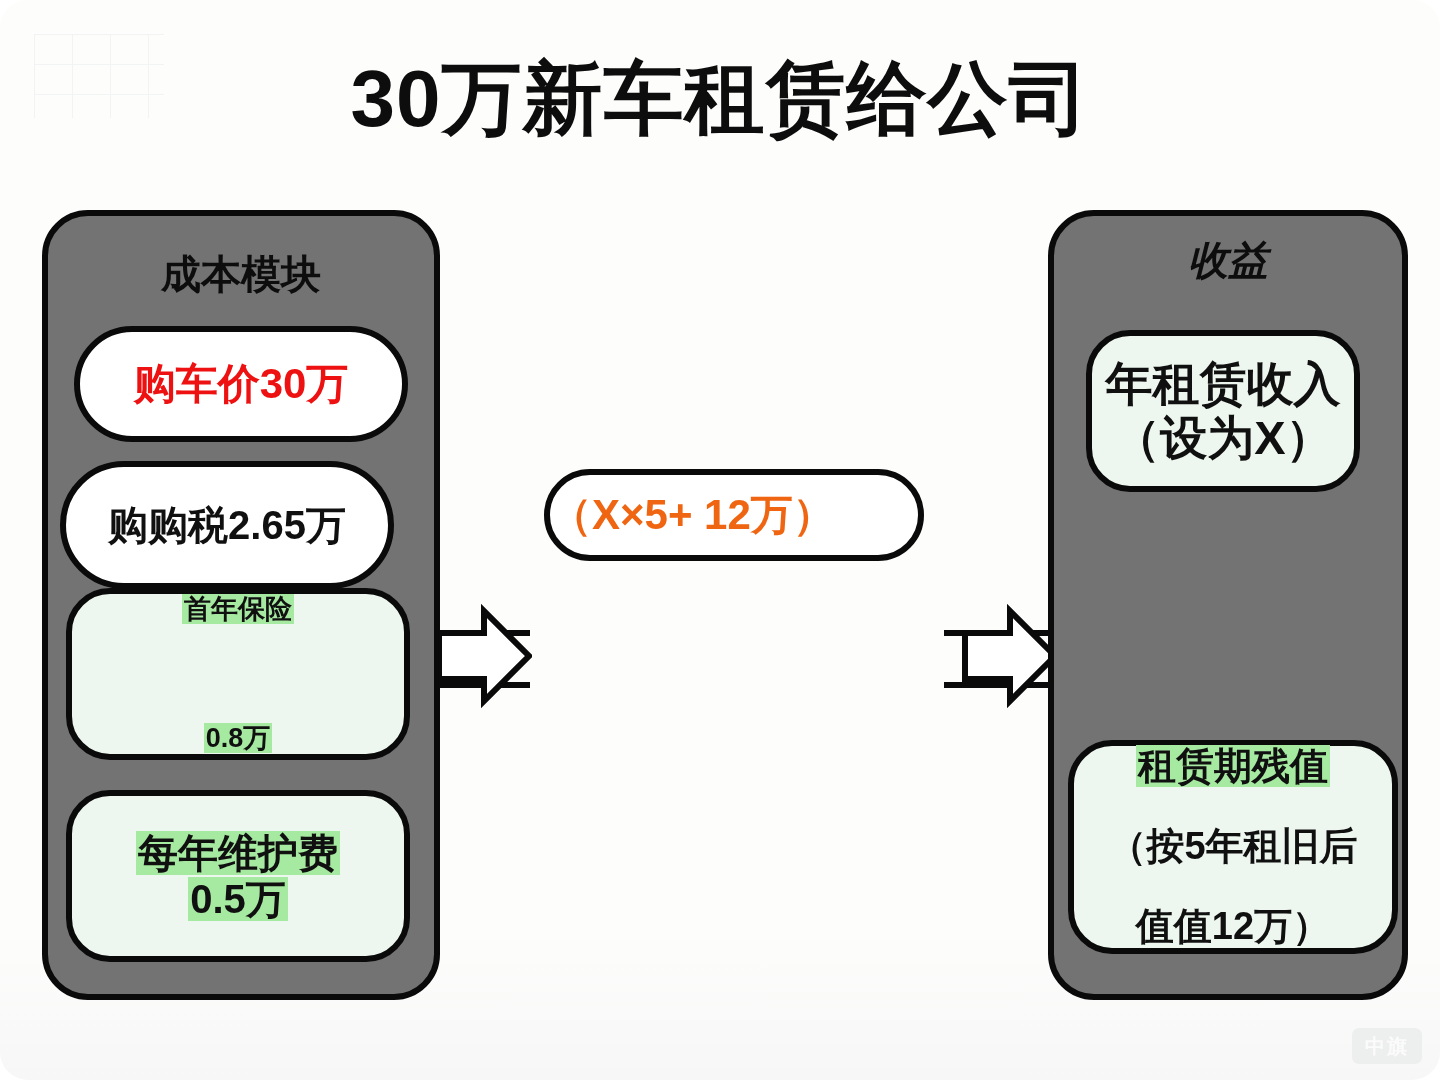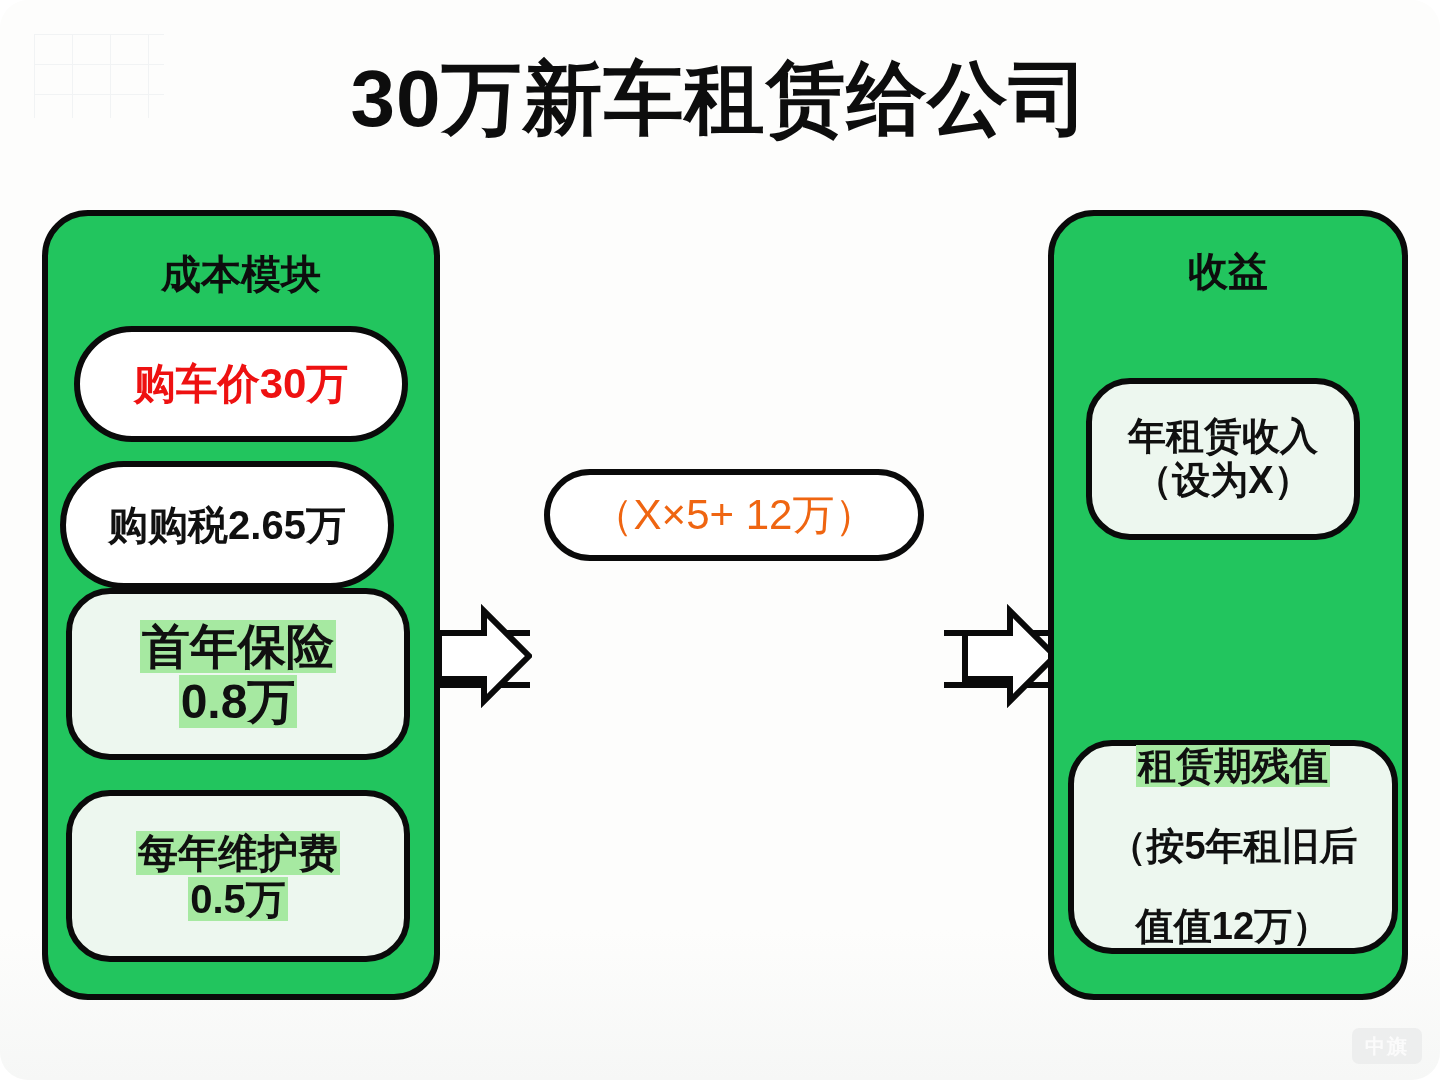--- a/index.html
+++ b/index.html
@@ -56,40 +56,40 @@
     font-weight: 700;
     color: #0d0d0d;
     letter-spacing: 1px;
     white-space: nowrap;
   }
 
   
   .panel {
     position: absolute;
     box-sizing: border-box;
-    background: #22c55e;
+    background: #737373;
     border: 6px solid #0a0a0a;
     border-radius: 46px;
   }
   #panel-cost  { left: 42px;   top: 210px; width: 398px; height: 790px; }
   #panel-rev   { left: 1048px; top: 210px; width: 360px; height: 790px; }
 
   .panel-heading {
     position: absolute;
     left: 0;
     width: 100%;
     text-align: center;
     font-size: 40px;
     line-height: 48px;
     font-weight: 700;
     color: #0d0d0d;
     white-space: nowrap;
   }
   #panel-cost .panel-heading { top: 34px; }
-  #panel-rev  .panel-heading { top: 31px; }
+  #panel-rev  .panel-heading { top: 20px; font-style: italic; }
 
   
   .item {
     position: absolute;
     box-sizing: border-box;
     border: 6px solid #0a0a0a;
     background: #ffffff;
     display: flex;
     flex-direction: column;
     align-items: center;
@@ -107,39 +107,39 @@
   .hl {
     background: #a6e9a1;
     padding: 0 2px;
     box-decoration-break: clone;
     -webkit-box-decoration-break: clone;
   }
 
   
   #cost-0 { left: 74px;  top: 326px; width: 334px; height: 116px; font-size: 42px; color: #ee1111; }
   #cost-1 { left: 60px;  top: 461px; width: 334px; height: 128px; font-size: 40px; }
-  #cost-2 { left: 66px;  top: 588px; width: 344px; height: 172px; font-size: 48px; }
+  #cost-2 { left: 66px;  top: 588px; width: 344px; height: 172px; font-size: 27px; justify-content: space-between; }
   #cost-3 { left: 66px;  top: 790px; width: 344px; height: 172px; font-size: 40px; }
 
   
-  #rev-0 { left: 1086px; top: 330px; width: 274px; height: 162px; font-size: 38px; margin-top: 48px; }
+  #rev-0 { left: 1086px; top: 330px; width: 274px; height: 162px; font-size: 47px; }
   #rev-1 { left: 1068px; top: 740px; width: 330px; height: 214px; font-size: 38px; gap: 36px; }
 
   
   .formula {
     position: absolute;
     box-sizing: border-box;
     border: 6px solid #0a0a0a;
     background: #ffffff;
     display: flex;
     flex-direction: column;
-    align-items: center;
+    align-items: flex-start;
     justify-content: center;
     text-align: center;
-    font-weight: 400;
+    font-weight: 700;
     color: #ef6511;
     line-height: 1.16;
   }
   .formula .ln { display: block; white-space: nowrap; }
   #formula-top {
     left: 544px; top: 469px; width: 380px; height: 92px;
     border-radius: 999px; font-size: 42px;
   }
   #formula-main {
     left: 518px; top: 596px; width: 436px; height: 152px;

